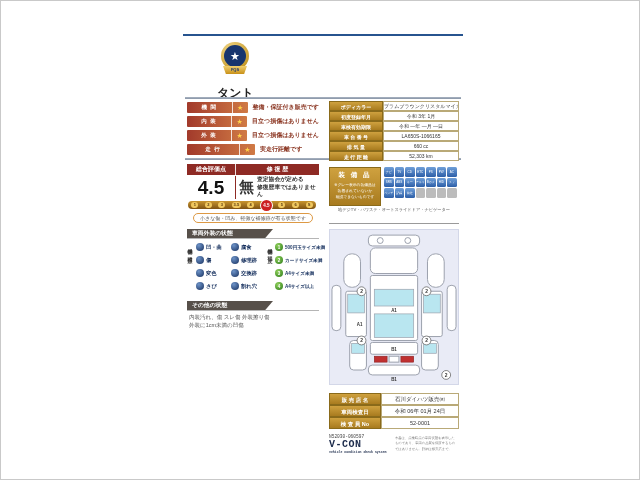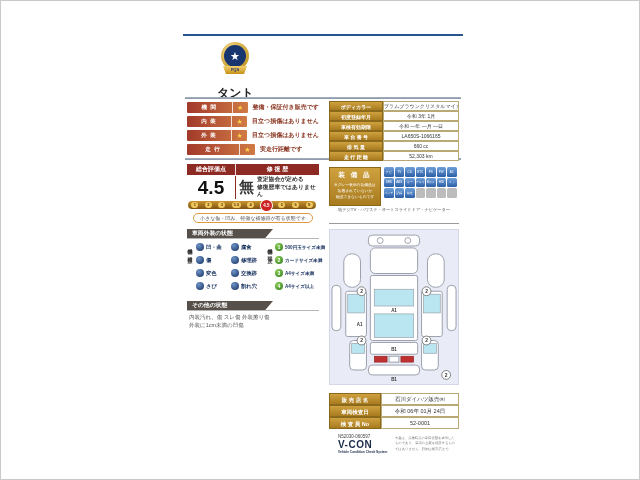--- a/index.html
+++ b/index.html
@@ -125,21 +125,21 @@
   .lamp { fill:#c03030; stroke:#8a2020; stroke-width:0.6; }
   .mkc { fill:#fff; stroke:#666; stroke-width:0.8; }
   .mkt { font-size:5px; fill:#333; font-weight:bold; text-anchor:middle; }
   .mkt2 { font-size:4.5px; fill:#333; font-weight:bold; text-anchor:middle; }
 
   
   #dealer-table { left:146px; top:359px; width:130px; }
   .dealer-row { display:flex; height:12px; }
   .dealer-row .info-label { width:52px; line-height:12px; font-size:5.5px; }
   .dealer-row .info-value { line-height:11px; font-size:5.5px; }
-  #vcon { left:155px; top:400px; color:#1b2a4a; }
+  #vcon { left:146px; top:400px; color:#1b2a4a;font-family:Liberation Mono, monospace; }
   #vcon .no { font-size:4.5px; color:#444; }
   #vcon .logo { font-size:10px; font-weight:900; letter-spacing:0.5px; }
   #vcon .sub { font-size:3.2px; font-weight:bold; }
   #fineprint { left:212px; top:402px; width:66px; font-size:3.3px; color:#777; line-height:1.6; }
 </style>
 </head>
 <body>
 
 <div id="page">
   <div id="sheet">

